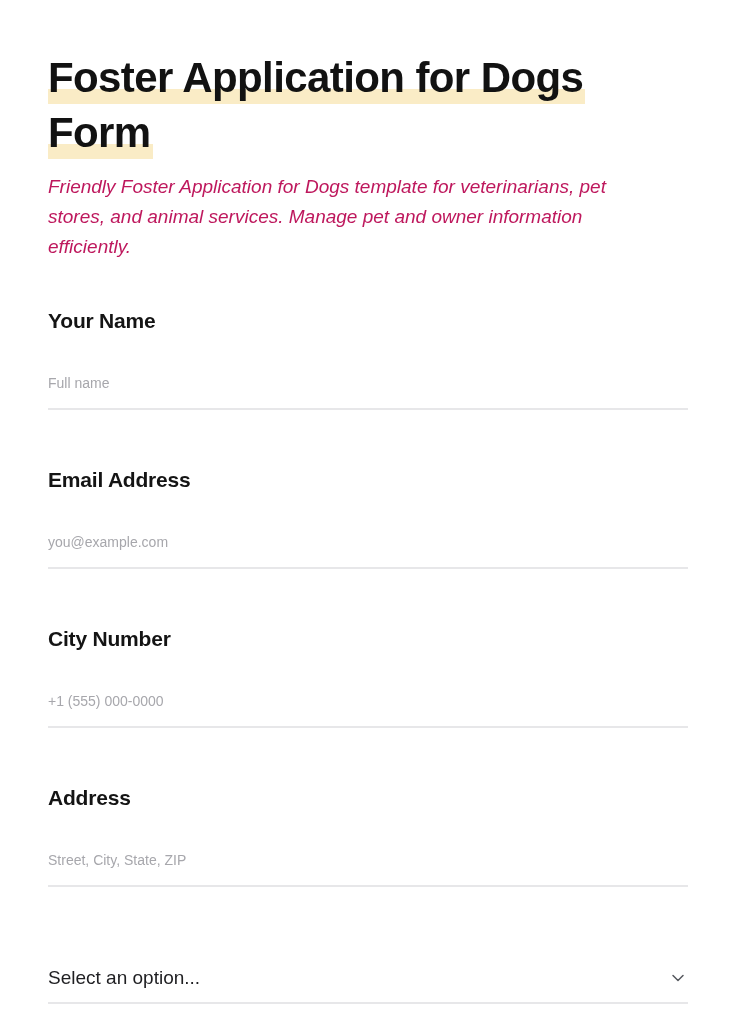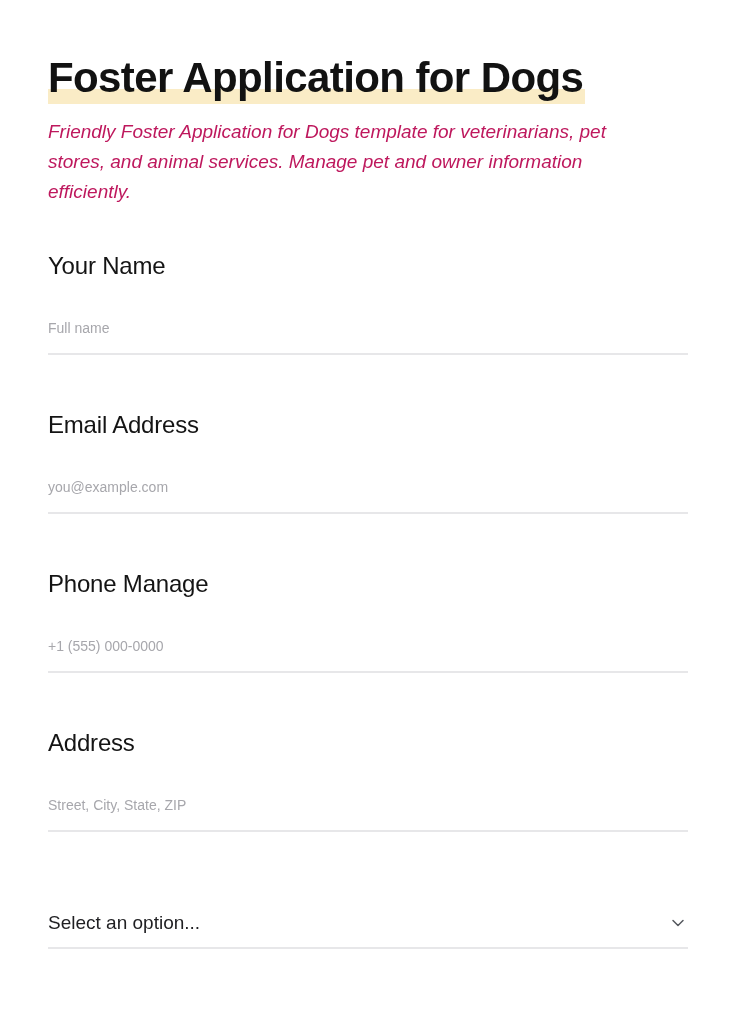--- a/index.html
+++ b/index.html
@@ -38,23 +38,23 @@
     font-size: 19px;
     line-height: 30px;
     font-style: italic;
     color: #be185d;
     max-width: 612px;
   }
   .form-fields { margin-top: 48px; }
   .field { margin-bottom: 59px; }
   .field-label {
     display: block;
-    font-size: 24px;
+    font-size: 21px;
     line-height: 22px;
-    font-weight: 400;
+    font-weight: 700;
     letter-spacing: -0.2px;
     color: #141414;
   }
   .text-input {
     display: block;
     width: 100%;
     margin-top: 20px;
     padding: 22px 0 15px 0;
     border: none;
     border-bottom: 2px solid var(--underline, #e7e7e9);
@@ -91,38 +91,39 @@
     margin-right: 1px;
   }
 </style>
 </head>
 <body>
 
 <div class="page">
 
   <h1 class="form-title">
     <span class="title-line">Foster Application for Dogs</span><br>
+    <span class="title-line">Form</span>
   </h1>
 
   <p class="form-description">Friendly Foster Application for Dogs template for veterinarians, pet stores, and animal services. Manage pet and owner information efficiently.</p>
 
   <div class="form-fields">
 
     <div class="field">
       <label class="field-label">Your Name</label>
       <input class="text-input" type="text" placeholder="Full name" style="">
     </div>
 
     <div class="field">
       <label class="field-label">Email Address</label>
       <input class="text-input" type="email" placeholder="you@example.com" style="">
     </div>
 
     <div class="field">
-      <label class="field-label">Phone Manage</label>
+      <label class="field-label">City Number</label>
       <input class="text-input" type="tel" placeholder="+1 (555) 000-0000" style="">
     </div>
 
     <div class="field">
       <label class="field-label">Address</label>
       <input class="text-input" type="text" placeholder="Street, City, State, ZIP" style="">
     </div>
 
     <div class="field">
       <div class="select-control">

